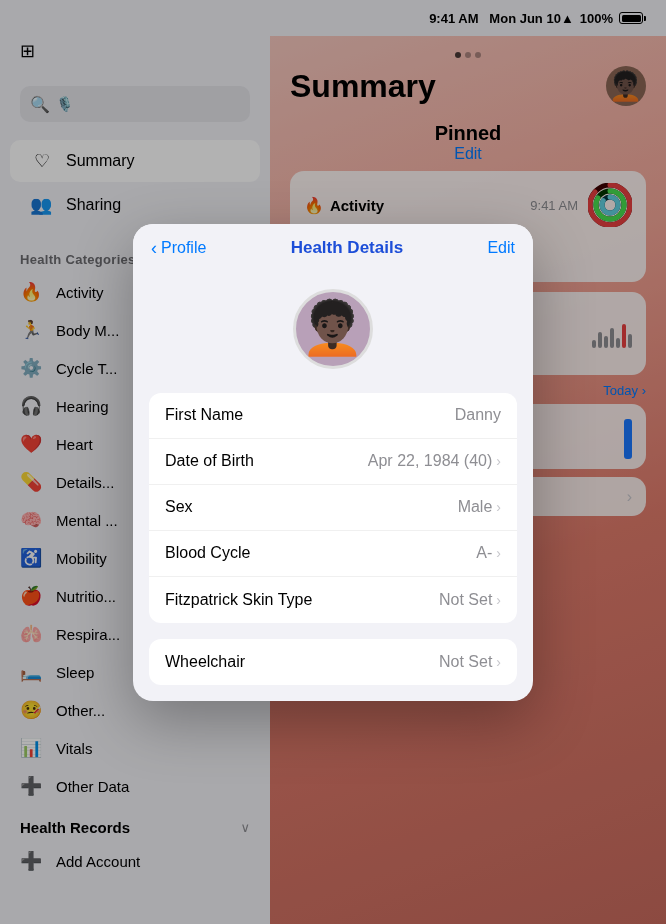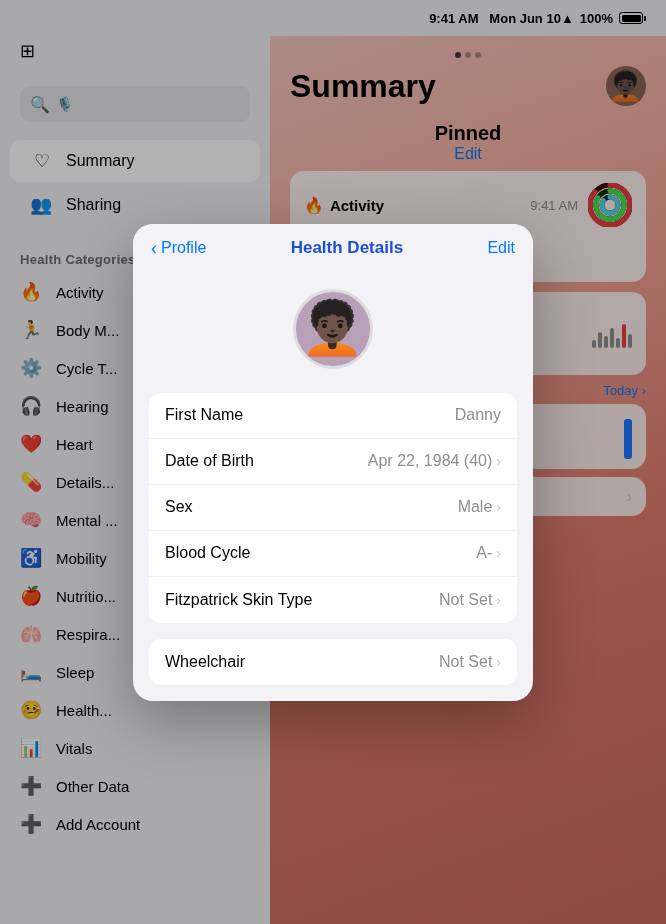--- a/index.html
+++ b/index.html
@@ -410,32 +410,36 @@
         <div class="category-item">
           <span class="cat-icon">🫁</span>
           <span class="cat-label">Respira...</span>
         </div>
         <div class="category-item">
           <span class="cat-icon">🛏️</span>
           <span class="cat-label">Sleep</span>
         </div>
         <div class="category-item">
           <span class="cat-icon">🤒</span>
-          <span class="cat-label">Health...</span>
+          <span class="cat-label">Other...</span>
         </div>
         <div class="category-item">
           <span class="cat-icon">📊</span>
           <span class="cat-label">Vitals</span>
         </div>
         <div class="category-item">
           <span class="cat-icon">➕</span>
           <span class="cat-label">Other Data</span>
         </div>
       </div>
 
+      <div class="health-records-header">
+        <span class="hr-title">Health Records</span>
+        <span class="hr-chevron">∨</span>
+      </div>
       <div class="hr-item">
         <span class="hr-icon">➕</span>
         <span class="hr-label">Add Account</span>
       </div>
 
     </div>
 
     <div class="main-content">
       <div class="top-dots">
         <span class="dot active"></span>

